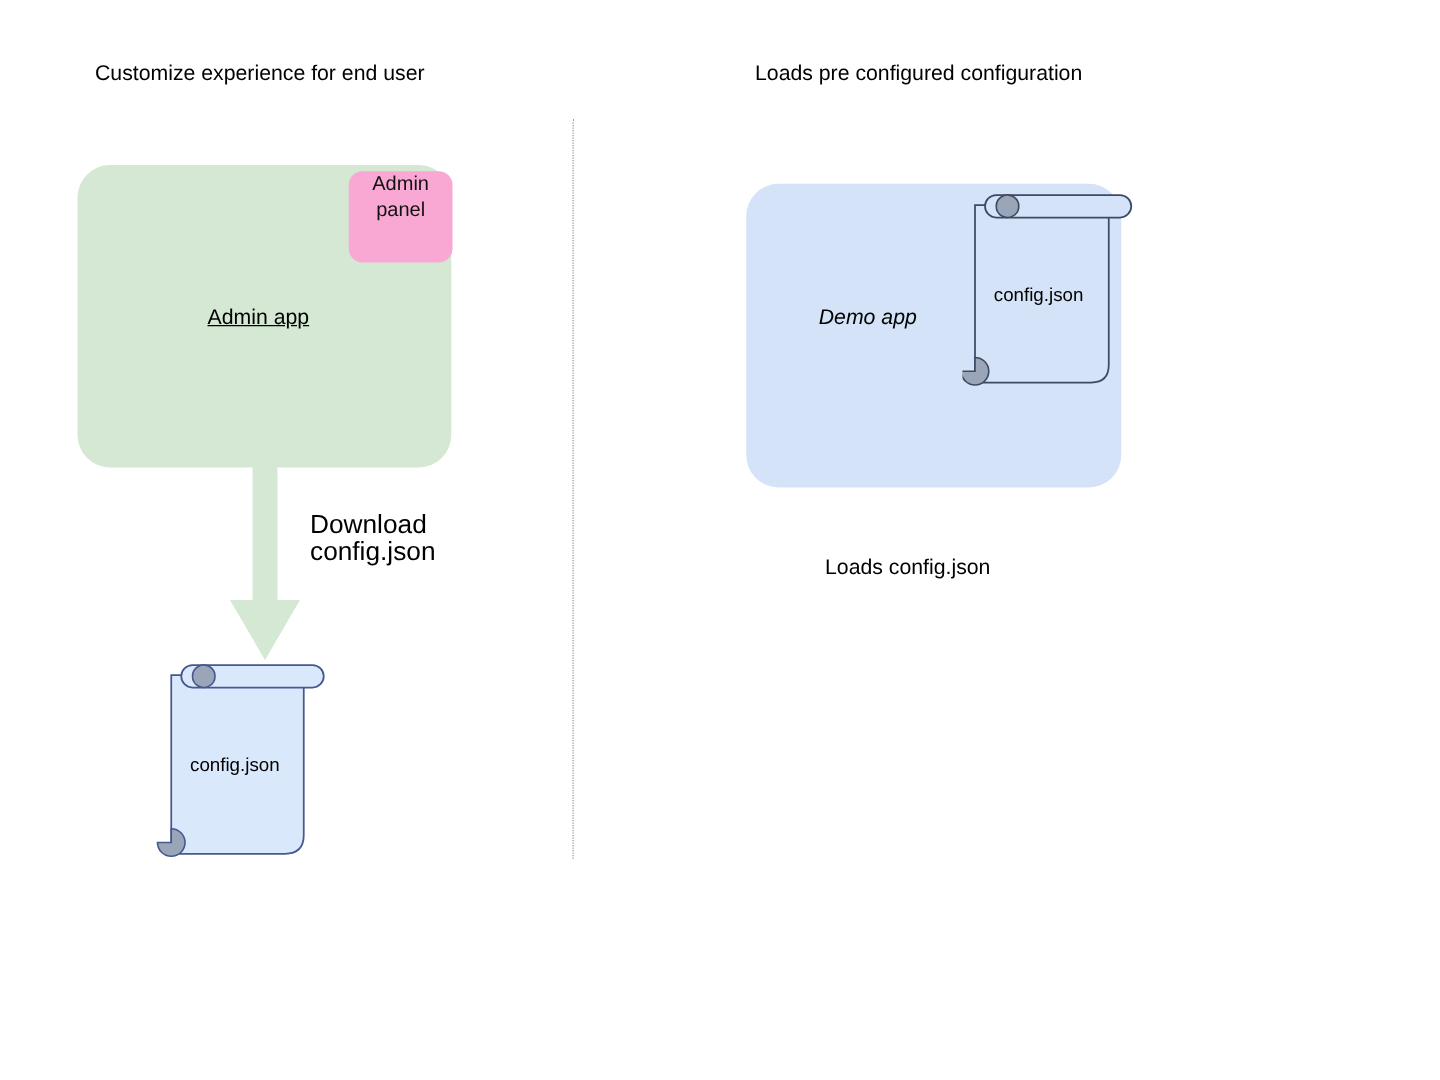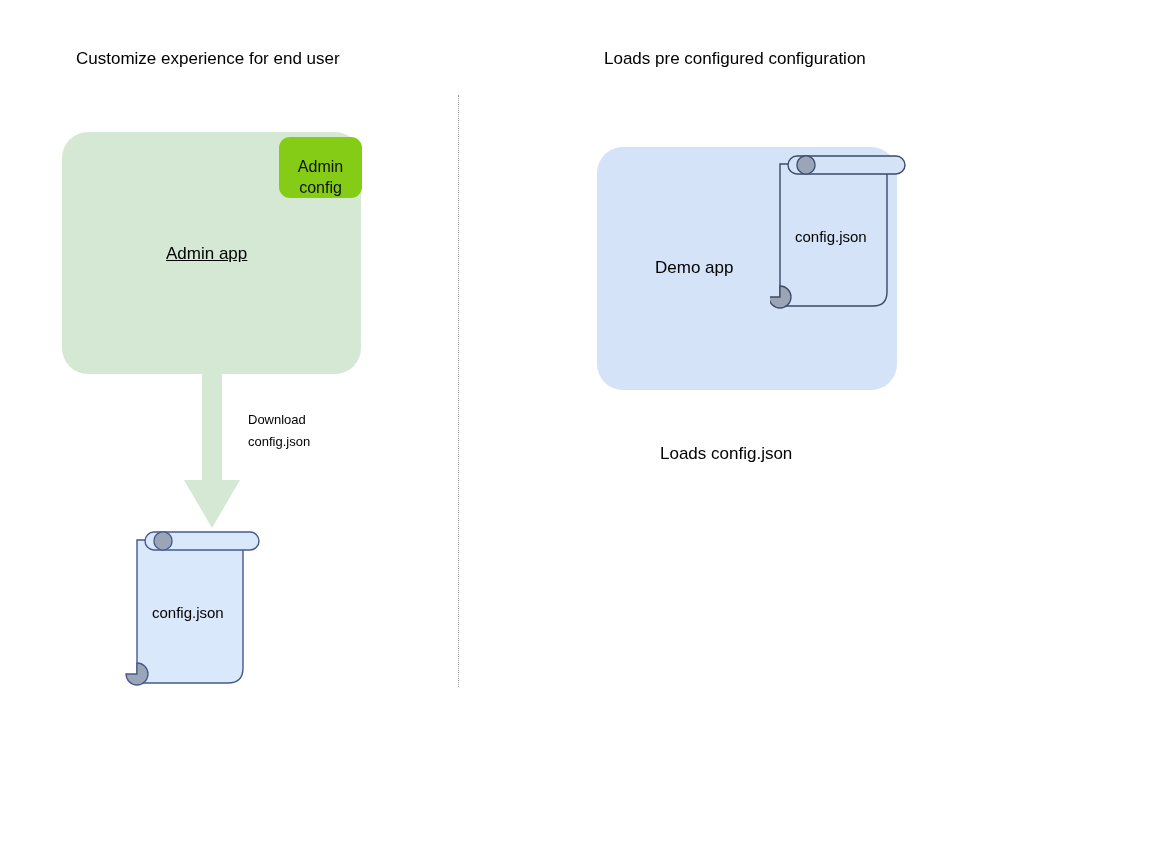--- a/index.html
+++ b/index.html
@@ -60,31 +60,31 @@
     background: #d4e3f7;
   }
   .app-label {
     position: absolute;
     font-size: 17px;
     line-height: 20px;
     white-space: nowrap;
     color: #000000;
   }
   #admin-app-label { left: 166px; top: 244px; text-decoration: underline; }
-  #demo-app-label  { left: 655px; top: 258px; }
+  #demo-app-label  { left: 655px; top: 244px; font-style: italic; }
 
   
   #admin-panel {
     position: absolute;
     left: 279px; top: 137px;
-    width: 83px; height: 61px;
-    background: #84cc16;
+    width: 83px; height: 73px;
+    background: #f9a8d4;
     border-radius: 11px;
     display: flex;
-    align-items: flex-end;
+    align-items: flex-start;
     justify-content: center;
   }
   #admin-panel .panel-text {
     font-size: 16px;
     line-height: 21px;
     text-align: center;
     color: #111111;
   }
 
   
@@ -93,21 +93,21 @@
     left: 183px;
     top: 366px;
     width: 58px;
     height: 164px;
   }
 
   .arrow-caption {
     position: absolute;
     left: 248px;
     top: 409px;
-    font-size: 13px;
+    font-size: 21px;
     line-height: 22px;
     color: #000000;
     white-space: nowrap;
   }
 
   
   .scroll-doc {
     position: absolute;
   }
   #scroll-left  { left: 118px; top: 528px; width: 148px; height: 164px; }
@@ -145,21 +145,21 @@
 
   <div class="divider"></div>
 
   <div class="app-box" id="admin-app-box"></div>
 
   <div class="app-label" id="admin-app-label">Admin app</div>
 
   <div id="admin-panel">
     <div class="panel-text">
       <div>Admin</div>
-      <div>config</div>
+      <div>panel</div>
     </div>
   </div>
 
   <svg id="download-arrow" viewBox="0 0 58 164">
     <path d="M 19 0 L 39 0 L 39 114 L 57 114 L 29 162 L 1 114 L 19 114 Z" fill="#d5e8d4" stroke="none"></path>
   </svg>
 
   <div class="arrow-caption">
     <div>Download</div>
     <div>config.json</div>

